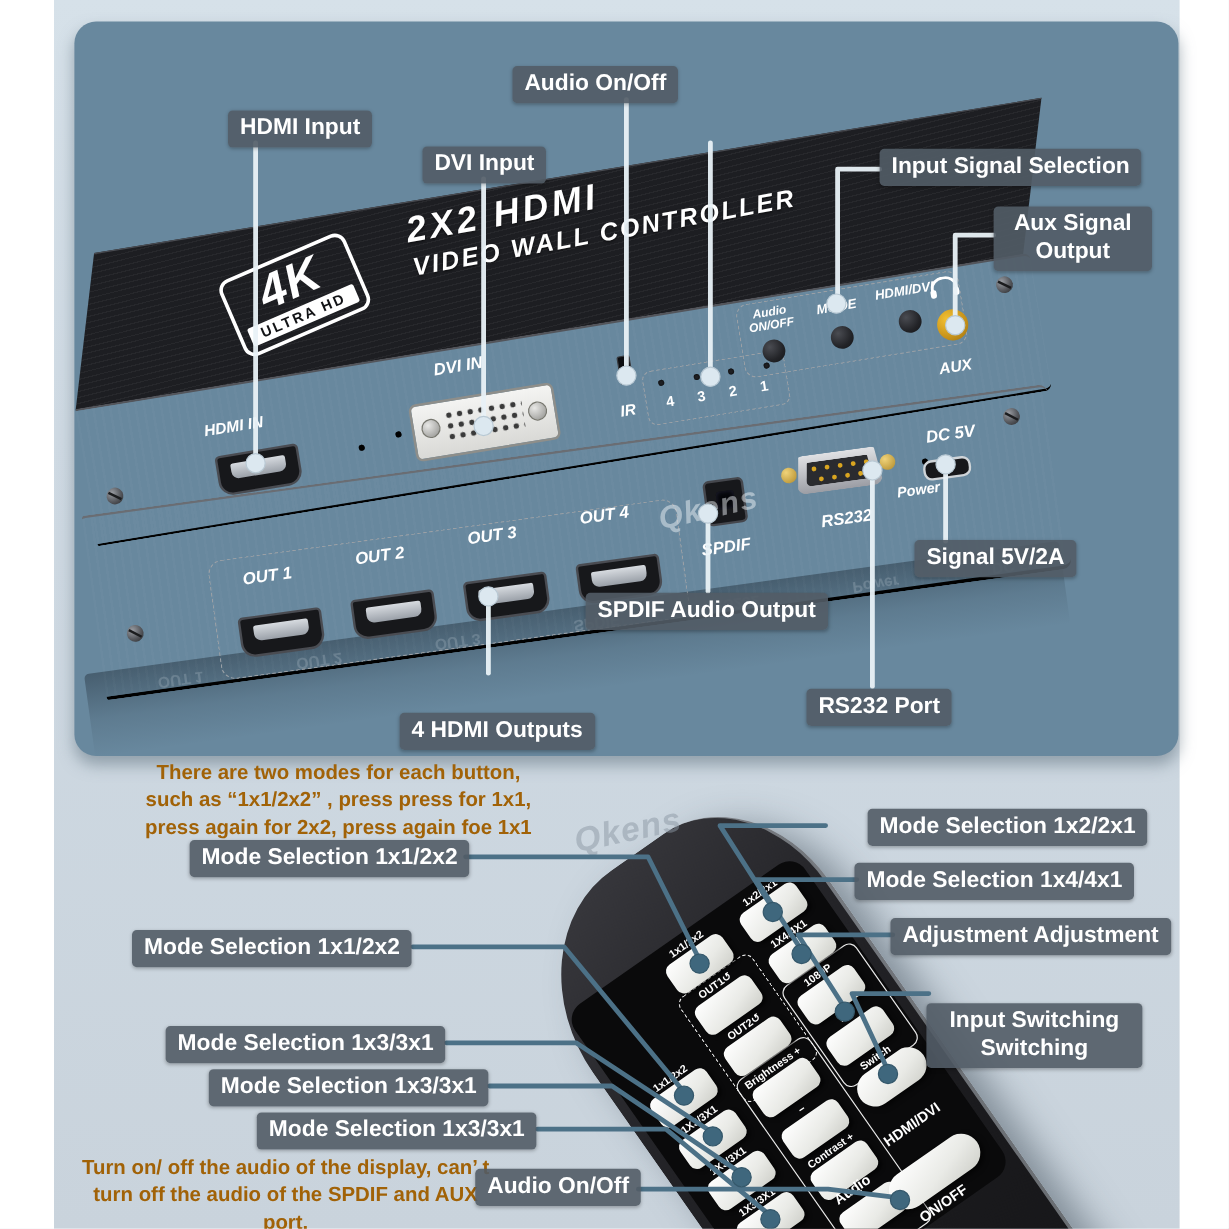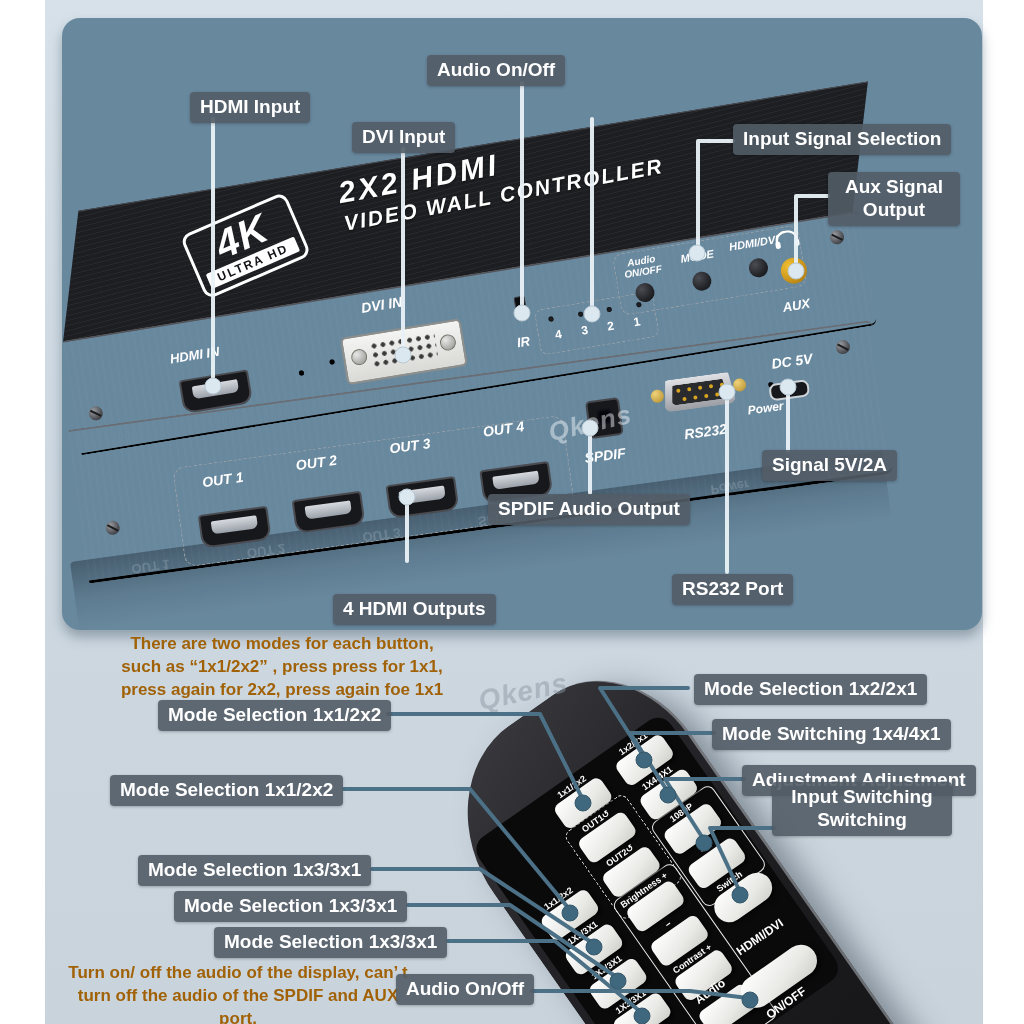--- a/index.html
+++ b/index.html
@@ -362,19 +362,19 @@
     <span>Turn on/ off the audio of the display, can’ t</span><br>
     <span>turn off the audio of the SPDIF and AUX port.</span>
   </div>
 
   <div class="chip" style="left:158px;top:700px;">Mode Selection 1x1/2x2</div>
   <div class="chip" style="left:110px;top:775px;">Mode Selection 1x1/2x2</div>
   <div class="chip" style="left:138px;top:855px;">Mode Selection 1x3/3x1</div>
   <div class="chip" style="left:174px;top:891px;">Mode Selection 1x3/3x1</div>
   <div class="chip" style="left:214px;top:927px;">Mode Selection 1x3/3x1</div>
   <div class="chip" style="left:396px;top:974px;">Audio On/Off</div>
-  <div class="chip" style="left:694px;top:674px;">Mode Selection 1x2/2x1</div>
-  <div class="chip" style="left:712px;top:719px;">Mode Switching 1x4/4x1</div>
+  <div class="chip" style="left:723px;top:674px;">Mode Selection 1x2/2x1</div>
+  <div class="chip" style="left:712px;top:719px;">Mode Selection 1x4/4x1</div>
   <div class="chip" style="left:742px;top:765px;">Adjustment Adjustment</div>
-  <div class="chip center" style="left:772px;top:782px;width:160px;">
+  <div class="chip center" style="left:772px;top:836px;width:160px;">
     <span>Input Switching</span><br><span>Switching</span>
   </div>
 </div>
 
 </body></html>

